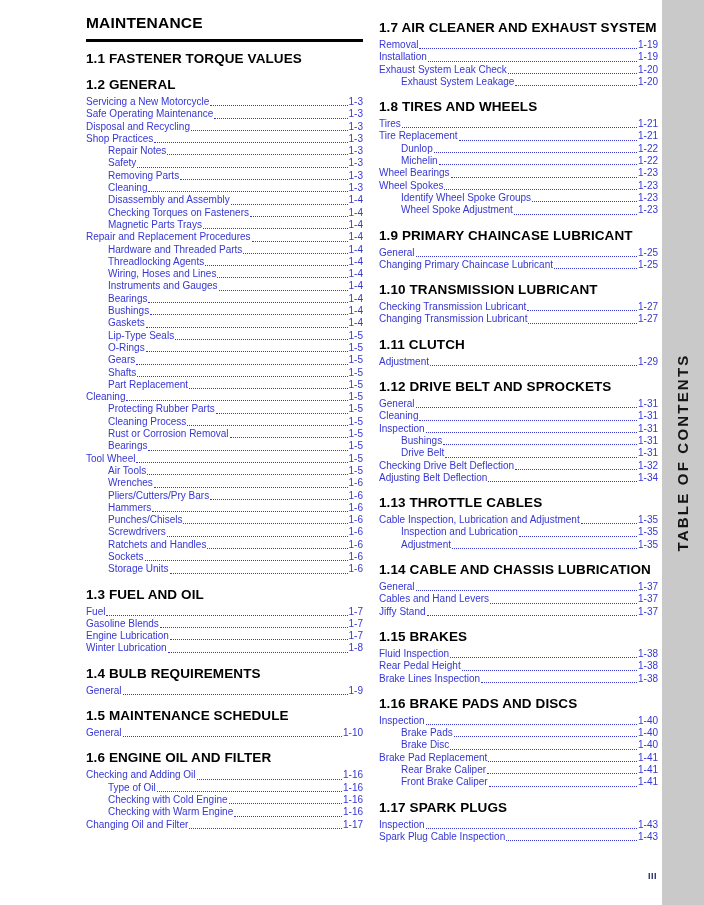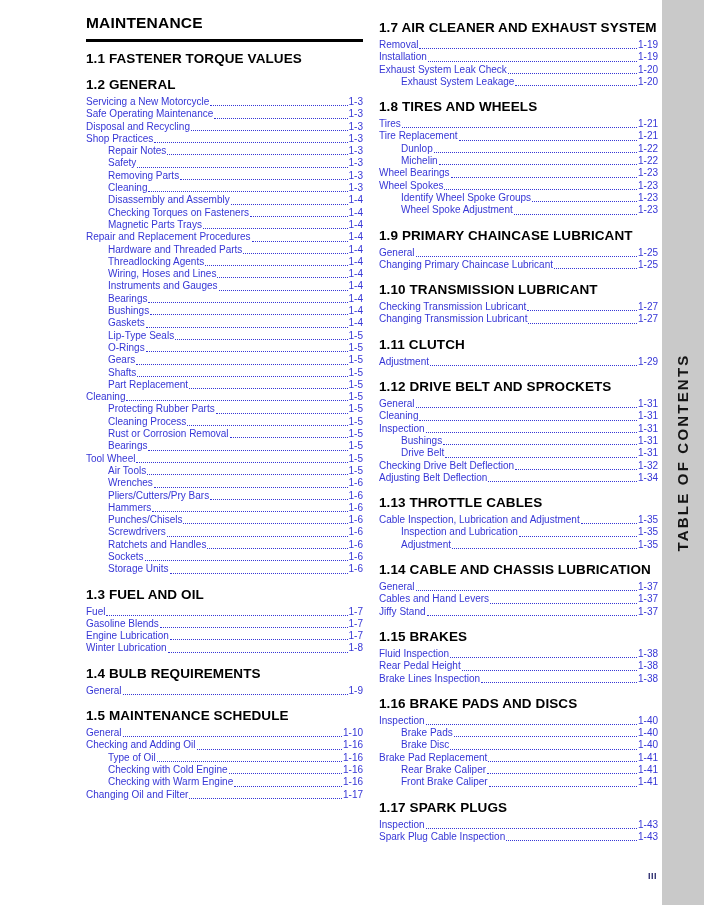--- a/index.html
+++ b/index.html
@@ -348,20 +348,21 @@
     <div class="entries">
           <div class="entry">
             <span class="t">General</span>
             <span class="leader"></span>
             <span class="pg">1-10</span>
           </div>
         </div>
   </section>
 
   <section class="section">
+    <h2 class="section-heading">1.6 ENGINE OIL AND FILTER</h2>
     <div class="entries">
           <div class="entry">
             <span class="t">Checking and Adding Oil</span>
             <span class="leader"></span>
             <span class="pg">1-16</span>
           </div>
           <div class="entry lvl1">
             <span class="t">Type of Oil</span>
             <span class="leader"></span>
             <span class="pg">1-16</span>

